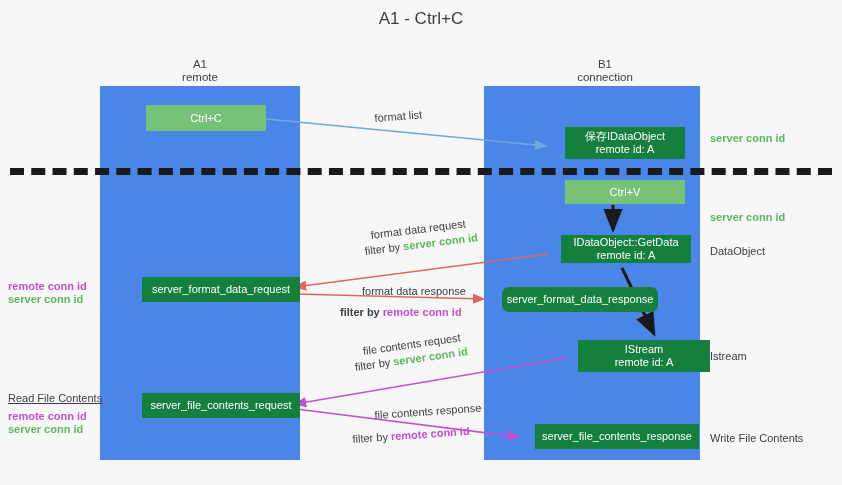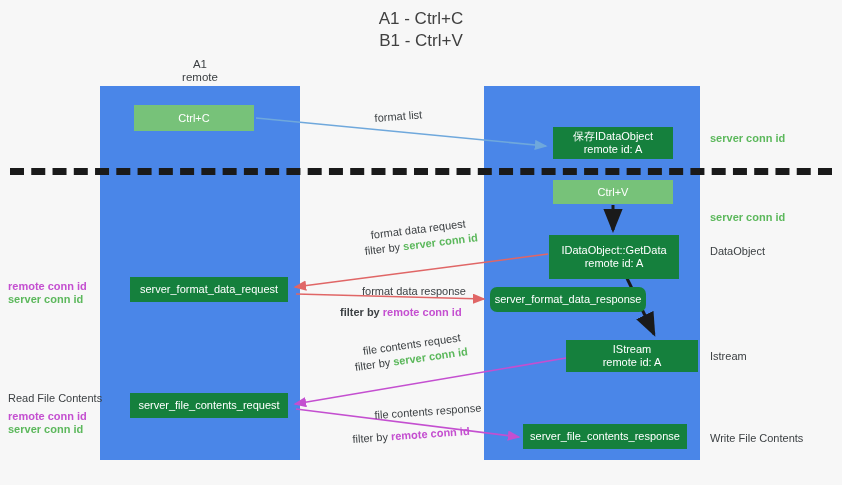--- a/index.html
+++ b/index.html
@@ -38,28 +38,29 @@
   }
 
   
   .node{
     box-sizing:border-box;
     display:flex;flex-direction:column;
     align-items:center;justify-content:center;
     color:#ffffff;font-size:11px;line-height:13px;
     text-align:center;
     padding:2px 4px;
+    margin-left:12px;
   }
   .node.orange{background:#15803d;}
   .node.green{background:#77c279;}
 
   #n-ctrlc       {left:134px;top:105px;width:120px;height:26px;}
   #n-idataobject {left:553px;top:127px;width:120px;height:32px;}
   #n-ctrlv       {left:553px;top:180px;width:120px;height:24px;}
-  #n-getdata     {left:549px;top:235px;width:130px;height:44px;}
+  #n-getdata     {left:549px;top:235px;width:130px;height:28px;}
   #n-fmt-req     {left:130px;top:277px;width:158px;height:25px;}
   #n-fmt-res     {left:490px;top:287px;width:156px;height:25px;border-radius:7px;}
   #n-istream     {left:566px;top:340px;width:132px;height:32px;}
   #n-file-req    {left:130px;top:393px;width:158px;height:25px;}
   #n-file-res    {left:523px;top:424px;width:164px;height:25px;}
 
   
   #arrows{left:0;top:0;width:842px;height:485px;}
 
   
@@ -84,37 +85,40 @@
 
   
   .side{font-size:11px;line-height:13px;white-space:nowrap;}
   #r-srv1{left:710px;top:132px;}
   #r-srv2{left:710px;top:211px;}
   #r-dataobject{left:710px;top:245px;color:#3c4043;}
   #r-istream{left:710px;top:350px;color:#3c4043;}
   #r-writefile{left:710px;top:432px;color:#3c4043;}
 
   #l-side1{left:8px;top:280px;}
-  #l-readfile{left:8px;top:392px;color:#3c4043;}
+  #l-readfile{left:8px;top:392px;color:#3c4043;text-decoration:underline;}
   #l-side2{left:8px;top:410px;}
   .side .ln{display:block;}
 </style>
 </head>
 <body>
 
 <div id="stage">
 
   <div class="abs" id="title">
     <div>A1 - Ctrl+C</div>
-    <div>B1 - Ctrl+V</div>
   </div>
 
   <div class="abs col-head" id="head-a1">
     <div>A1</div>
     <div>remote</div>
+  </div>
+  <div class="abs col-head" id="head-b1">
+    <div>B1</div>
+    <div>connection</div>
   </div>
 
   <div class="abs lane" id="lane-a1"></div>
   <div class="abs lane" id="lane-b1"></div>
 
   <svg class="abs" id="arrows" viewBox="0 0 842 485" width="842" height="485">
     <defs>
       <marker id="ah-blue" markerWidth="9" markerHeight="9" refX="7" refY="3.2" orient="auto">
         <path d="M0,0 L8,3.2 L0,6.4 z" fill="#6fa8dc"></path>
       </marker>

